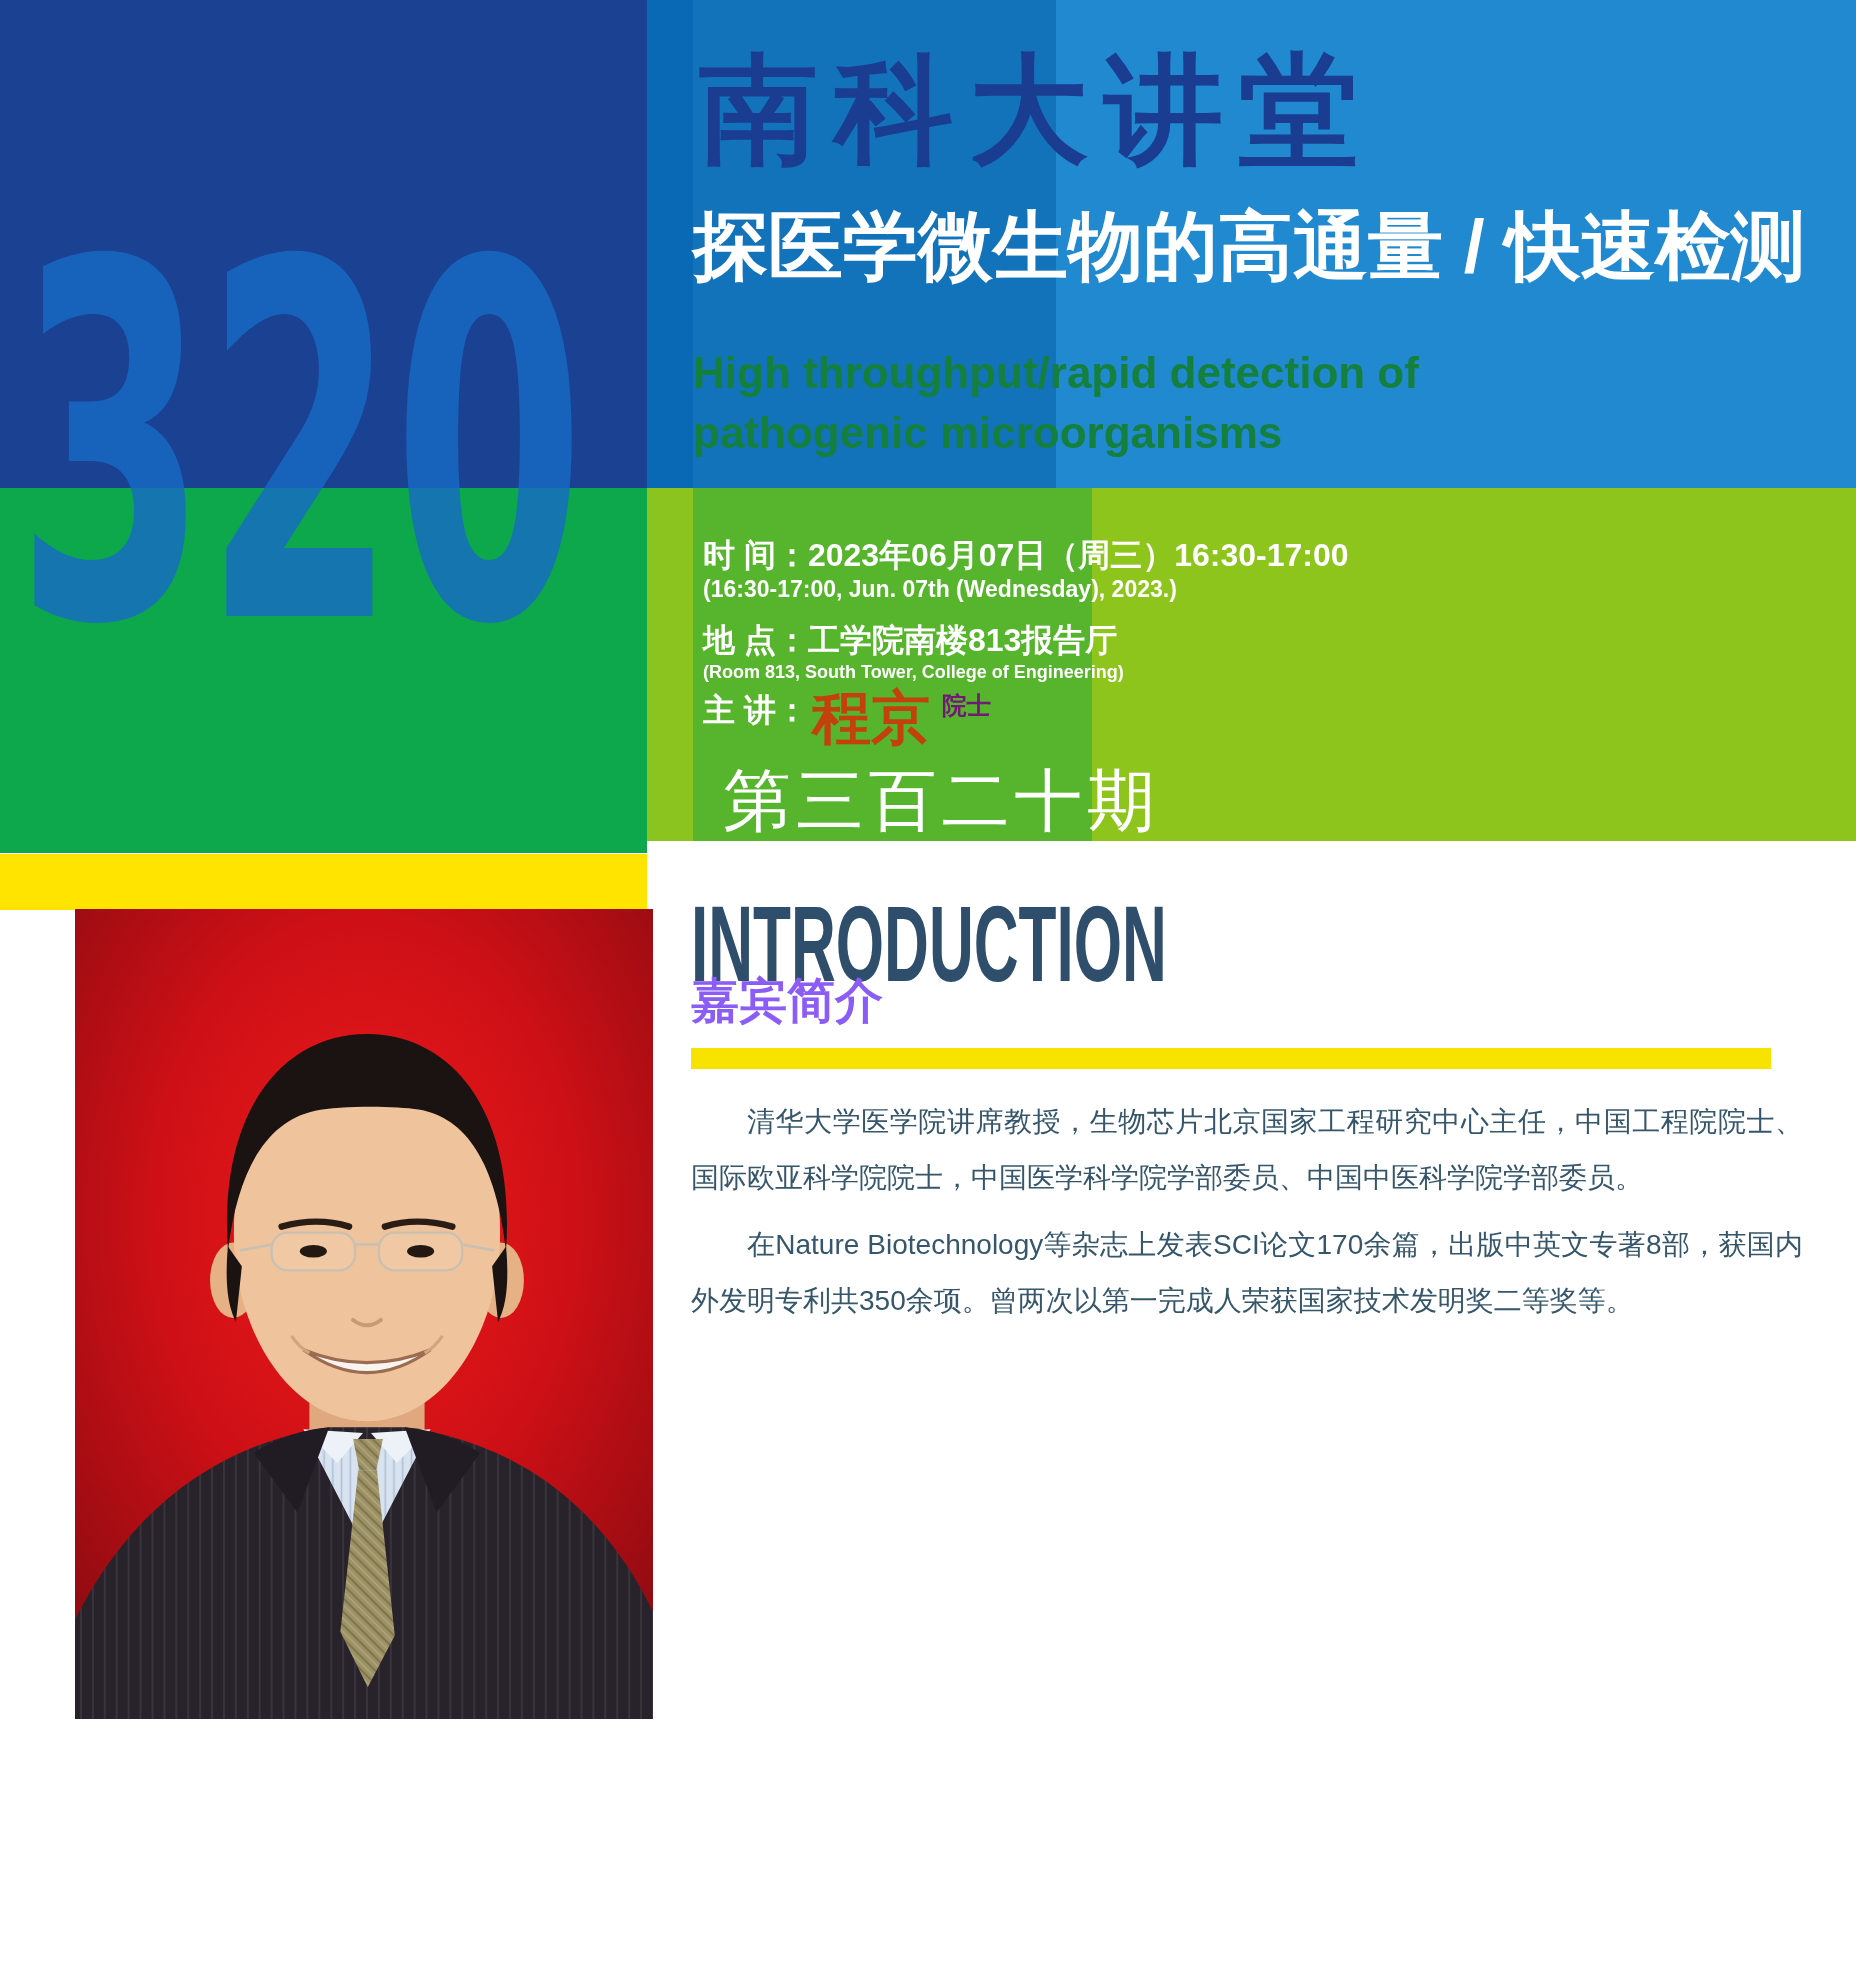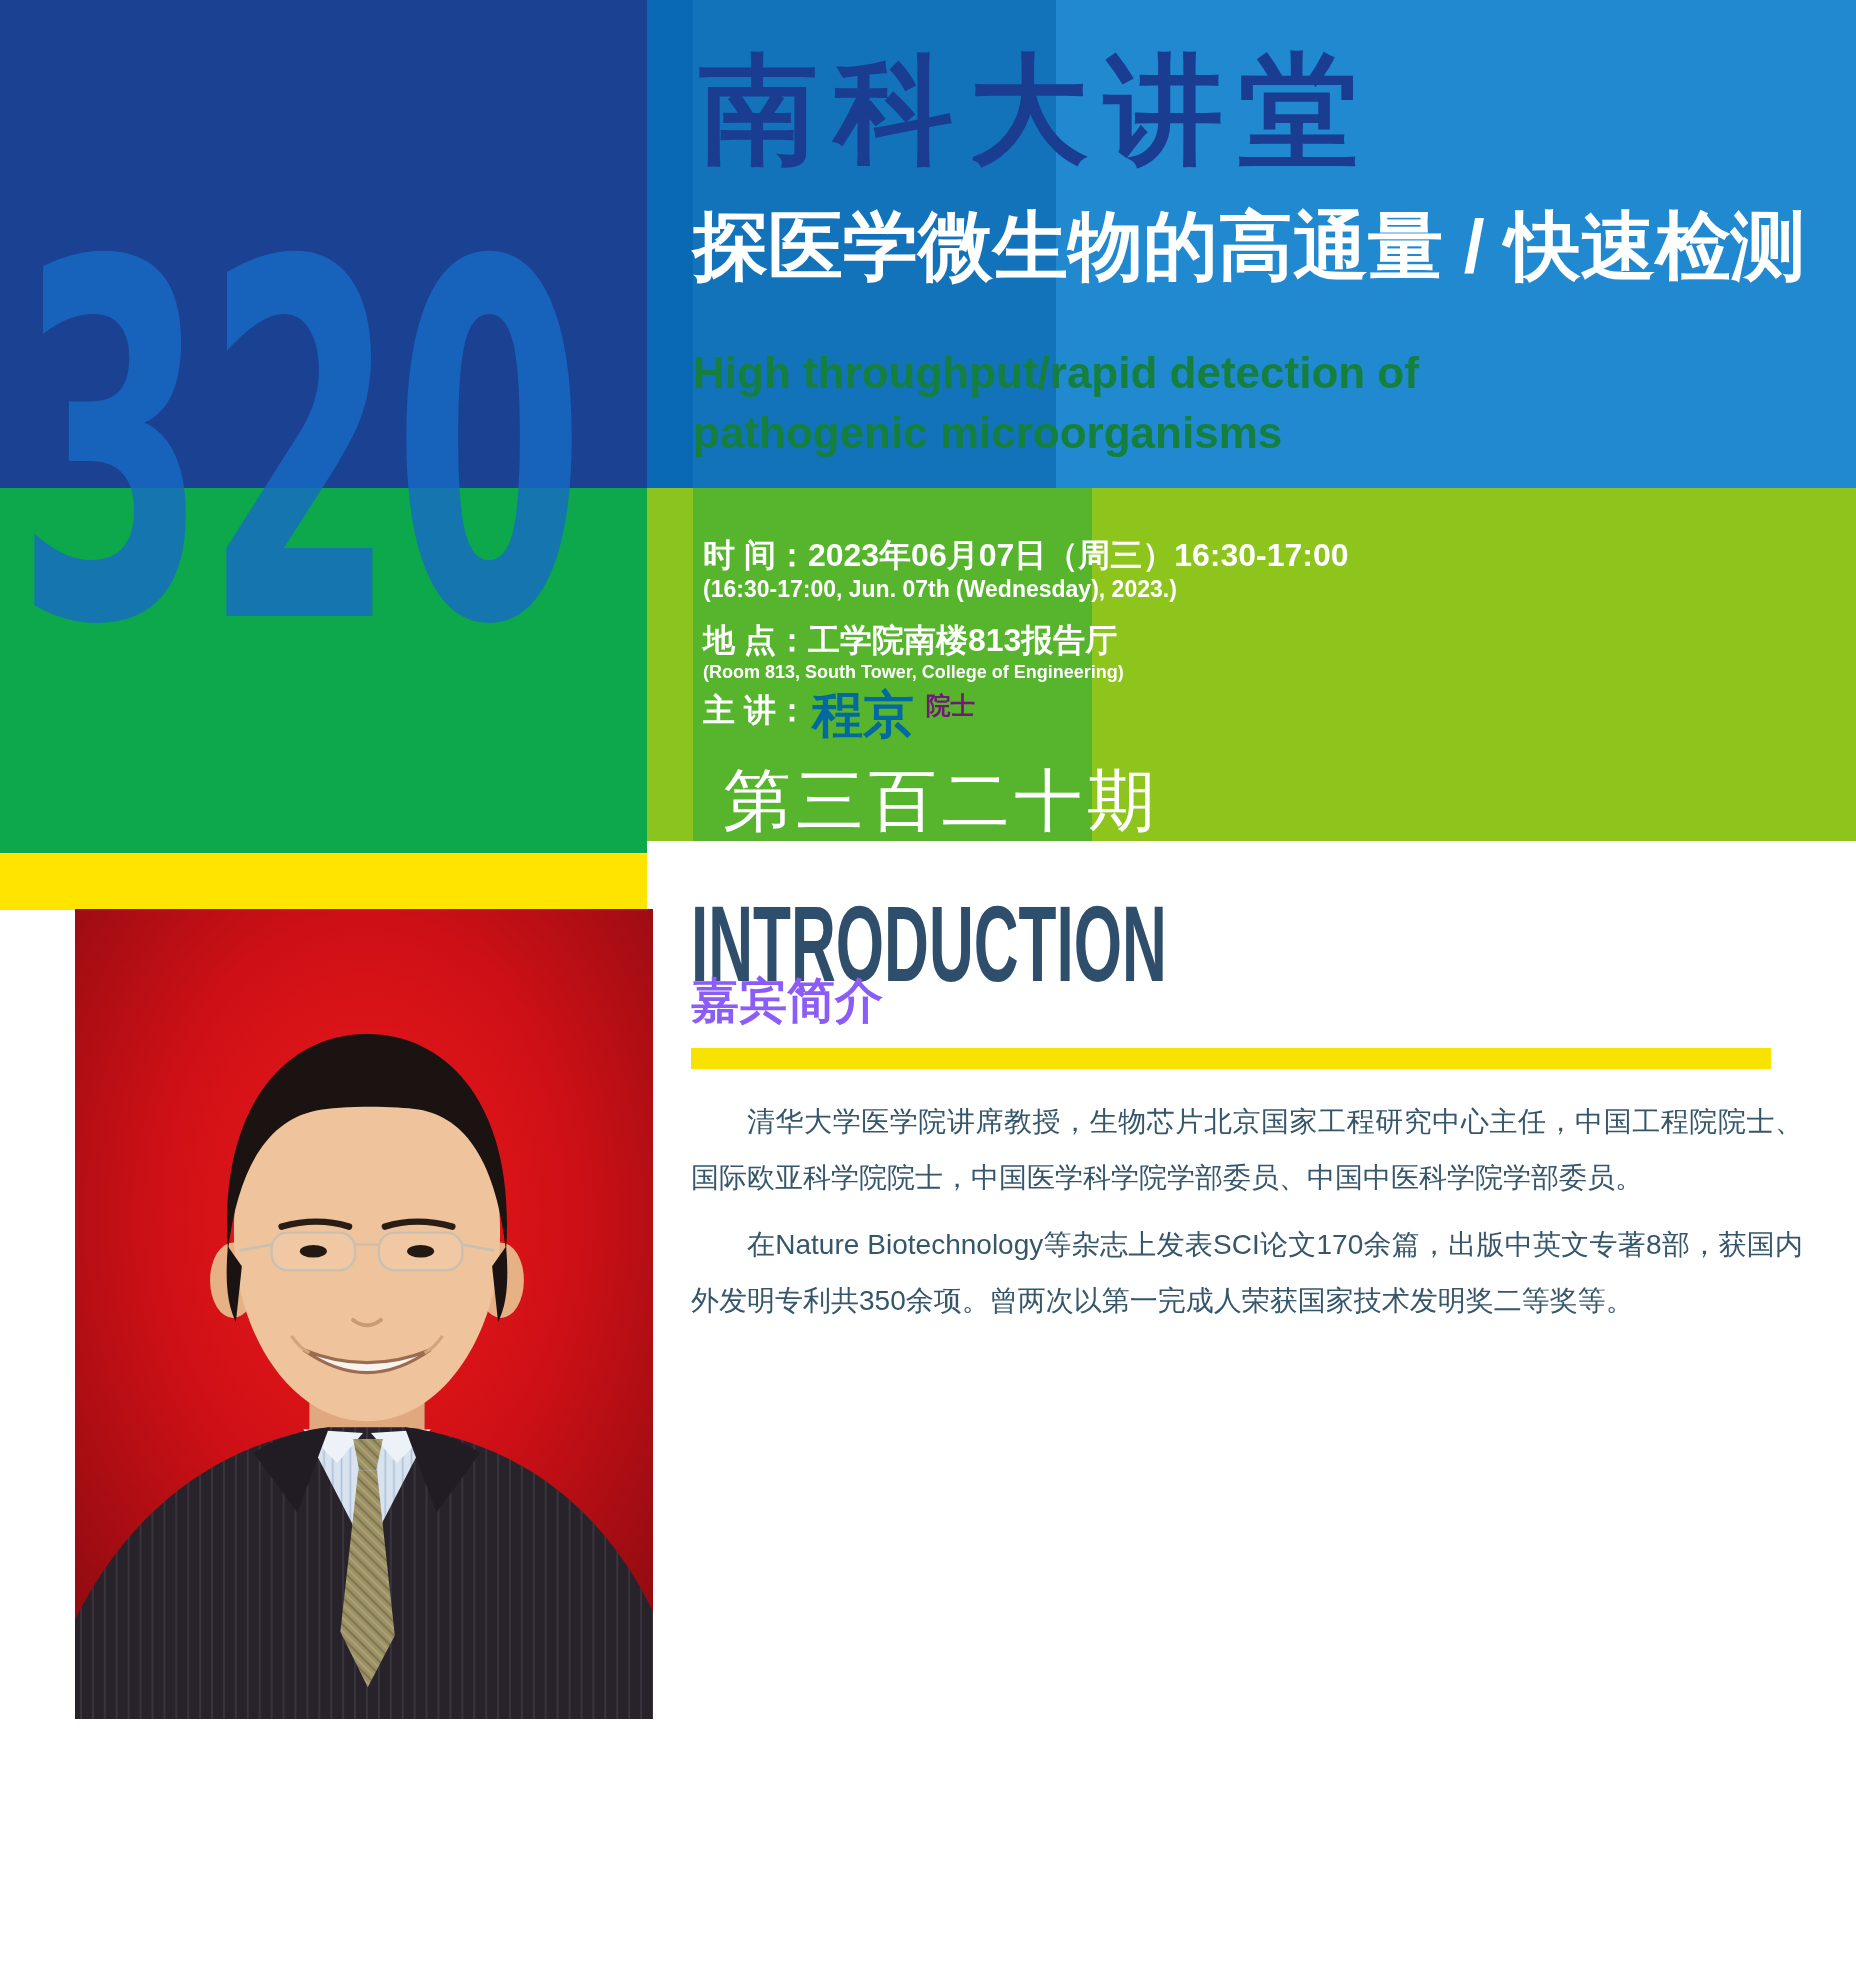--- a/index.html
+++ b/index.html
@@ -31,21 +31,21 @@
   
   .green-panel{left:693px;top:488px;width:1164px;height:353px;background:#57B42D;}
   .green-panel-light{left:1092px;top:488px;width:765px;height:353px;background:#8DC51D;}
   .detail-line{left:703px;color:#ffffff;font-weight:bold;z-index:4;white-space:nowrap;}
   .time-line{top:534px;font-size:32px;}
   .time-en{top:576px;font-size:23px;}
   .venue-line{top:619px;font-size:32px;}
   .venue-en{top:662px;font-size:18px;}
   .speaker-line{top:689px;display:flex;align-items:flex-start;}
   .speaker-label{font-size:32px;font-weight:bold;color:#fff;padding-bottom:4px;}
-  .speaker-name{font-size:51px;font-weight:bold;color:#0369a1;line-height:1;margin-left:4px;}
+  .speaker-name{font-size:59px;font-weight:bold;color:#c2410c;line-height:1;margin-left:4px;}
   .speaker-title{font-size:24.6px;font-weight:bold;color:#701a75;margin-left:12px;padding-bottom:5.6px;}
   .issue-line{top:756px;font-size:68px;font-weight:500;letter-spacing:4.8px;margin-left:20px;}
 
   
   .intro-heading-en{left:691px;top:891px;font-size:107px;line-height:1;font-weight:bold;
       color:#2E4E6B;transform:scaleX(0.58);transform-origin:left top;white-space:nowrap;}
   .intro-heading-zh{left:691px;top:969px;font-size:48px;font-weight:bold;color:#8b5cf6;}
   .yellow-bar{left:691px;top:1048px;width:1080px;height:20.6px;background:#F8E300;}
   .intro-body{left:691px;top:1094px;width:1112px;color:#35566B;font-size:28px;line-height:56px;
       text-align:justify;}

